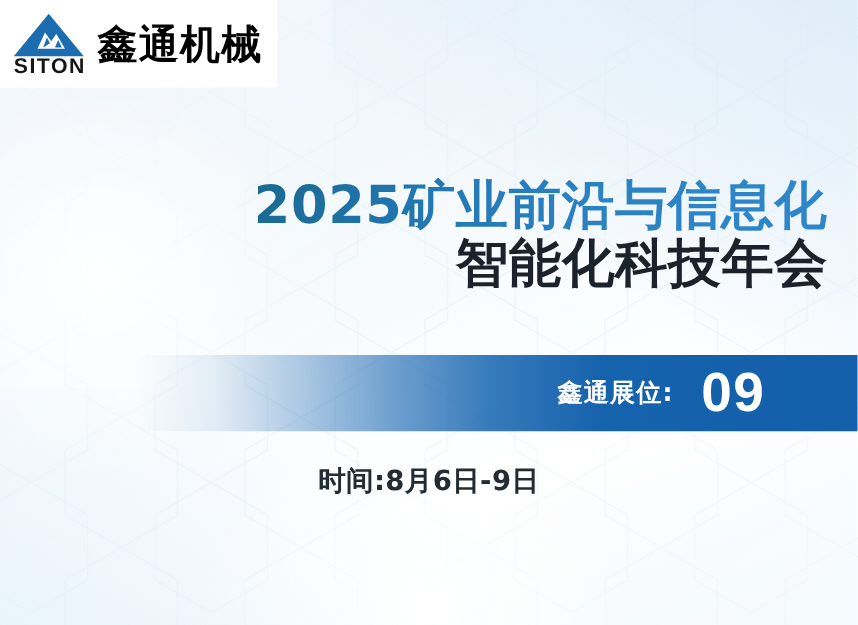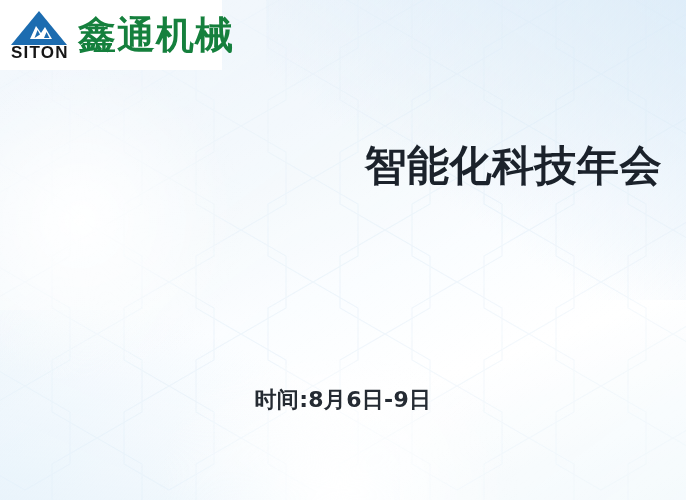--- a/index.html
+++ b/index.html
@@ -95,23 +95,23 @@
     font-family: "Liberation Sans", sans-serif;
     font-weight: 700;
     font-size: 17px;
     letter-spacing: 1.2px;
     color: #161616;
     line-height: 1;
   }
   .logo-cn {
     font-family: "DejaVu Sans", "Liberation Sans", sans-serif;
     font-weight: 700;
-    font-size: 38px;
+    font-size: 32px;
     letter-spacing: 1px;
-    color: #15803d;
+    color: #000000;
     margin-left: 8px;
     line-height: 1;
     white-space: nowrap;
   }
 
   
   #headline {
     position: absolute;
     left: 0;
     right: 24px;
@@ -189,21 +189,21 @@
     margin-left: 22px;
     line-height: 1;
     white-space: nowrap;
   }
 
   
   #info-line {
     position: absolute;
     left: 0;
     right: 0;
-    top: 385px;
+    top: 370px;
     display: flex;
     justify-content: center;
     align-items: baseline;
     gap: 36px;
     z-index: 4;
   }
   .info-item {
     font-family: "DejaVu Sans", "Liberation Sans", sans-serif;
     font-weight: 700;
     font-size: 22px;
@@ -305,21 +305,26 @@
         <path d="M26.5 30 L29.5 22 L32 26.5 Z" fill="#1c6cb0"></path>
         <path d="M36 30 L38.5 24 L41.5 30 Z" fill="#1c6cb0"></path>
         <path d="M20 37 L31 23 L38 37 Z" fill="#ffffff" opacity="0.0"></path>
       </svg>
       <div class="logo-siton">SITON</div>
     </div>
     <div class="logo-cn">鑫通机械</div>
   </div>
 
   <div id="headline">
+    <div class="headline-line1">2025矿业前沿与信息化</div>
     <div class="headline-line2">智能化科技年会</div>
   </div>
 
+  <div id="booth-bar">
+    <span class="booth-label">鑫通展位:</span>
+    <span class="booth-number">09</span>
+  </div>
 
   <div id="info-line">
     <span class="info-item">时间:8月6日-9日</span>
   </div>
 
 </div>
 
 </body></html>

